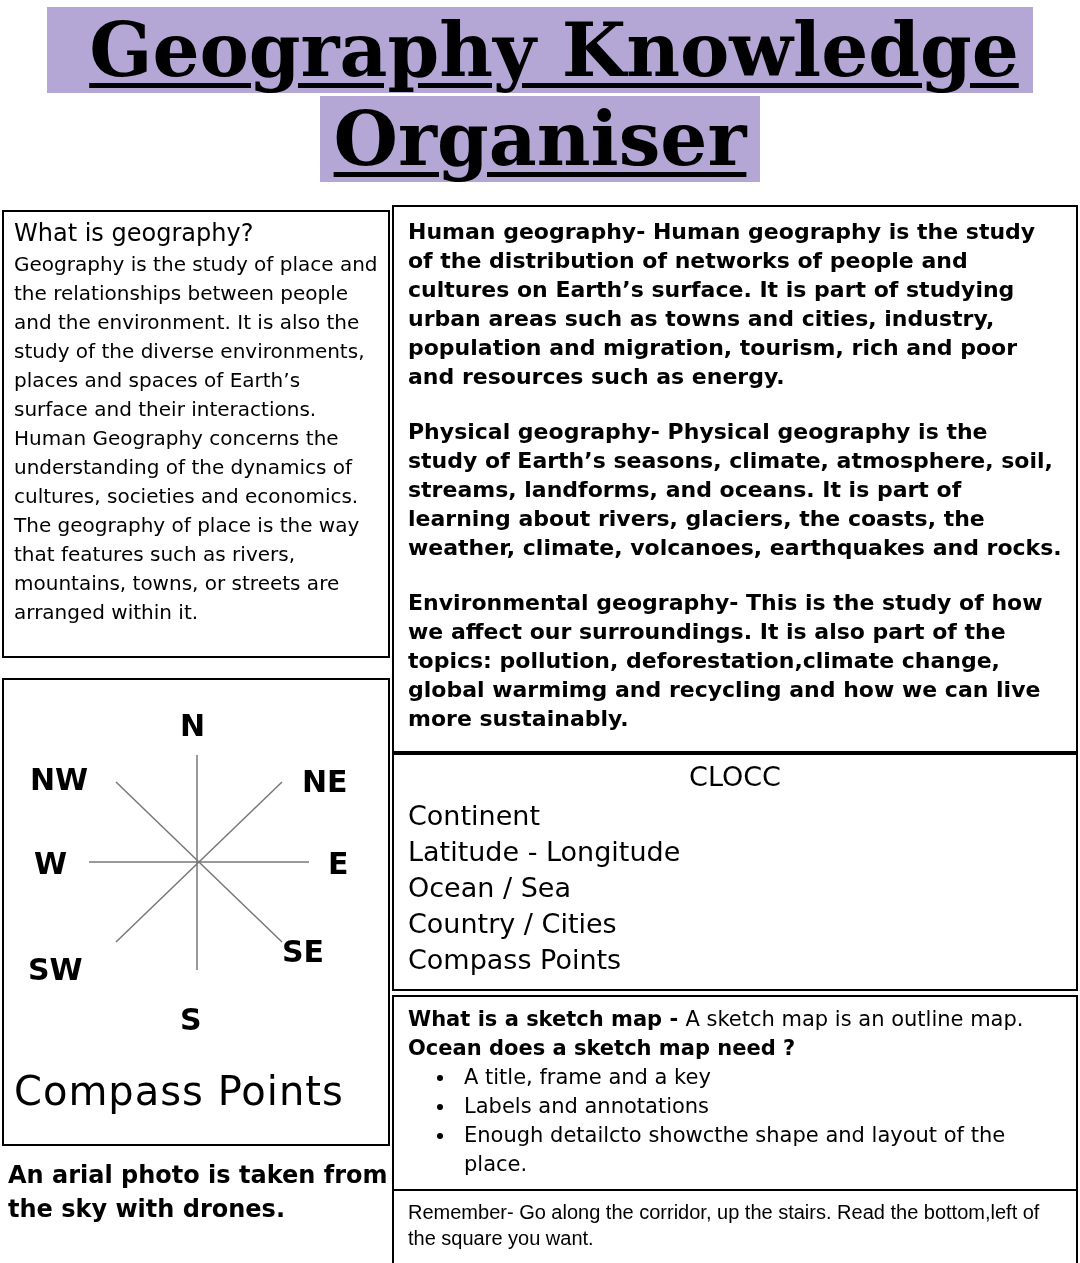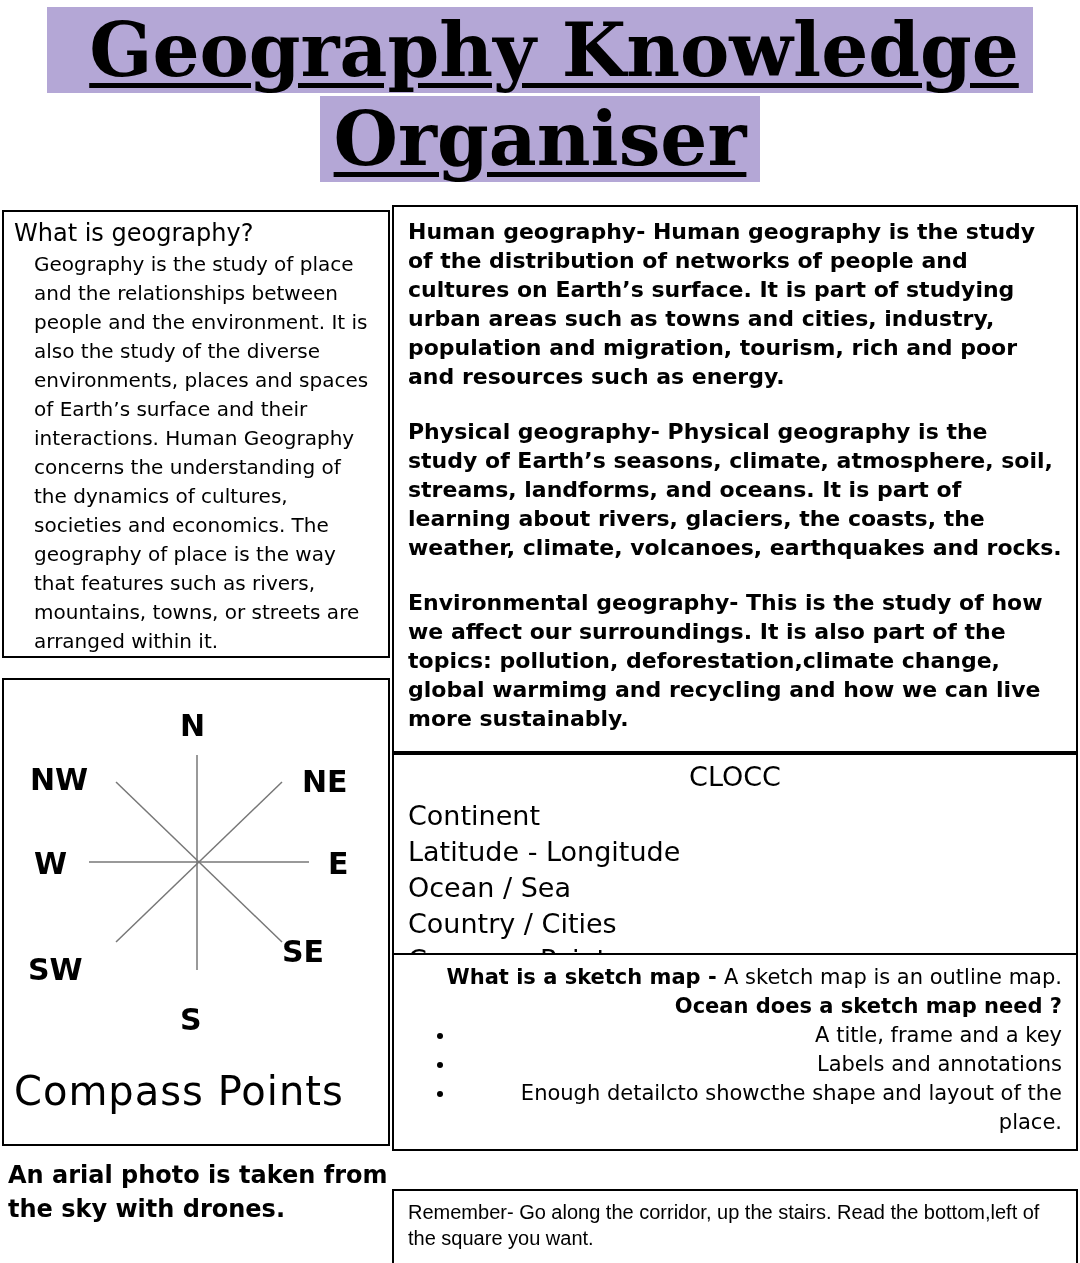--- a/index.html
+++ b/index.html
@@ -18,39 +18,39 @@
     text-decoration:underline;
     text-decoration-thickness:5px;
     text-underline-offset:7px;
   }
 
   .box { position:absolute; border:2px solid #000; background:#fff; }
 
   
   .what-geo { left:2px; top:210px; width:388px; height:448px; padding:6px 10px 8px 10px; }
   .what-geo .heading { font-weight:400; font-size:24px; line-height:1.25; margin-bottom:2px; }
-  .what-geo .body { font-size:20px; line-height:29px;margin-left:20px; }
+  .what-geo .body { font-size:20px; line-height:29px; }
 
   .compass-box { left:2px; top:678px; width:388px; height:468px; }
   .compass-box svg { position:absolute; left:0; top:0; }
   .compass-label { position:absolute; font-weight:700; font-size:30px; }
   .compass-caption { position:absolute; top:388px; left:10px; font-size:40px; font-weight:400; letter-spacing:1px; white-space:nowrap; }
 
   .aerial { position:absolute; left:8px; top:1158px; width:382px; font-weight:700; font-size:24px; line-height:34px; }
 
   
   .geo-types { left:392px; top:205px; width:686px; height:548px; padding:10px 14px; font-weight:700; font-size:22px; line-height:29px; }
   .geo-types p { margin-bottom:26px; }
   .geo-types p:last-child { margin-bottom:0; }
 
   .clocc { left:392px; top:753px; width:686px; height:238px; padding:6px 14px; font-weight:400; }
   .clocc .clocc-heading { text-align:center; font-size:27px; margin-bottom:6px; }
   .clocc .clocc-item { font-size:27px; line-height:36px; }
 
-  .sketch { left:392px; top:953px; width:686px; height:198px; padding:8px 14px; font-size:21px; line-height:29px;text-align:right; }
+  .sketch { left:392px; top:995px; width:686px; height:198px; padding:8px 14px; font-size:21px; line-height:29px; }
   .sketch .b { font-weight:700; }
   .sketch ul { list-style:disc; margin-left:48px; }
   .sketch li { padding-left:8px; }
 
   .remember { left:392px; top:1189px; width:686px; height:76px; padding:8px 14px;
     font-family:"Liberation Sans", sans-serif; font-size:20px; line-height:26px; font-weight:400; }
 </style>
 </head>
 <body>
 

